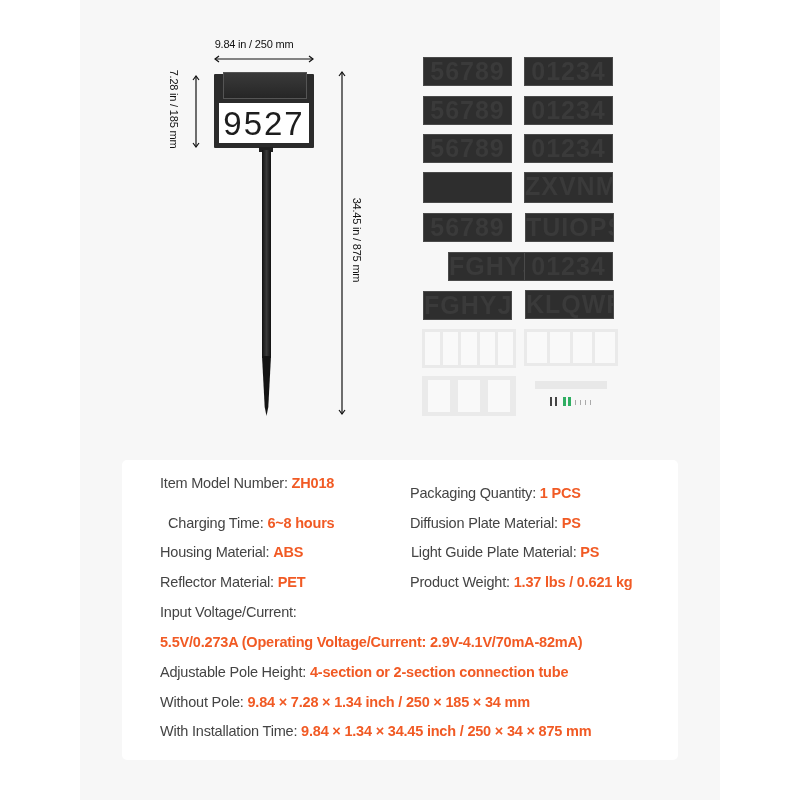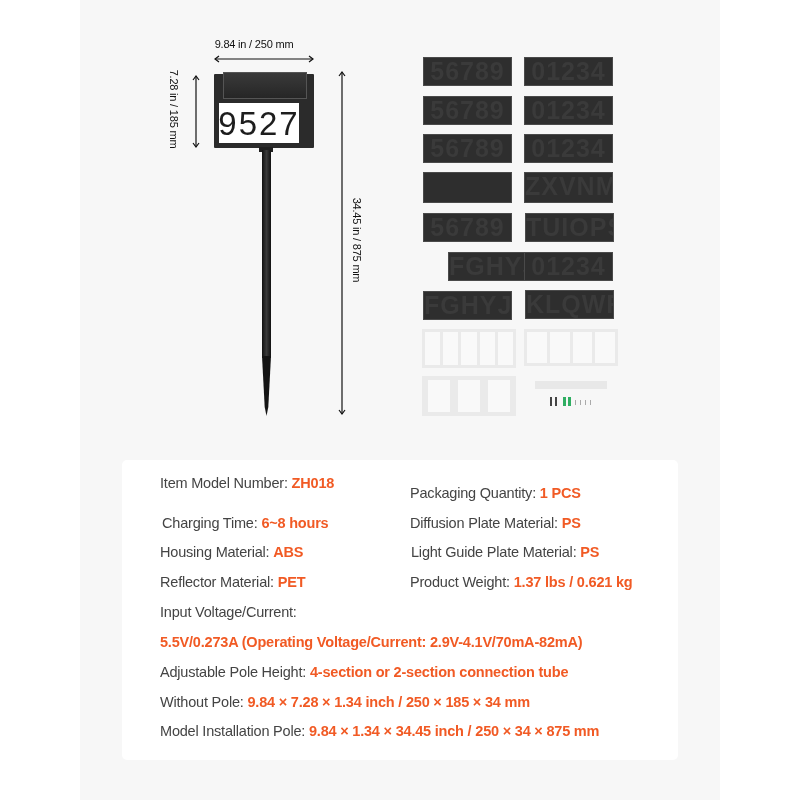--- a/index.html
+++ b/index.html
@@ -28,21 +28,21 @@
     .sign-body {
       left: 214px; top: 74px; width: 100px; height: 74px;
       background: #2b2b2b; border-radius: 1px;
     }
     .solar-panel {
       left: 223px; top: 72px; width: 82px; height: 25px;
       background: linear-gradient(180deg,#3a3a3a 0%,#262626 100%);
       border: 1px solid #555;
     }
     .number-plate {
-      left: 219px; top: 103px; width: 80px; height: 40px; background: #fff;
+      left: 219px; top: 103px; width: 90px; height: 40px; background: #fff;
       display: flex; align-items: center; justify-content: center;
       font-size: 33px; color: #1d1d1d; letter-spacing: 2px; line-height: 1;
     }
     .pole-cap { left: 259px; top: 147px; width: 14px; height: 5px; background: #1f1f1f; }
     .pole { left: 262px; top: 150px; width: 9px; height: 208px; background: linear-gradient(90deg,#111 0%,#3a3a3a 50%,#111 100%); }
     .stake {
       left: 262px; top: 356px; width: 9px; height: 60px;
       background: #141414;
       clip-path: polygon(0 0,100% 0,70% 85%,50% 100%,30% 85%);
     }
@@ -152,21 +152,21 @@
 <div class="screw small" style="left:575px"></div>
 <div class="screw small" style="left:580px"></div>
 <div class="screw small" style="left:585px"></div>
 <div class="screw small" style="left:590px"></div>
 
 <div class="abs card"></div>
 
 <div class="spec" style="left:160px;top:475px">
   <span>Item Model Number:</span> <span class="v">ZH018</span>
 </div>
-<div class="spec" style="left:162px;top:515px">
+<div class="spec" style="left:168px;top:515px">
   <span>Charging Time:</span> <span class="v">6~8 hours</span>
 </div>
 <div class="spec" style="left:160px;top:544px">
   <span>Housing Material:</span> <span class="v">ABS</span>
 </div>
 <div class="spec" style="left:160px;top:574px">
   <span>Reflector Material:</span> <span class="v">PET</span>
 </div>
 
 <div class="spec" style="left:410px;top:485px">
@@ -188,14 +188,14 @@
 <div class="spec" style="left:160px;top:634px">
   <span class="v">5.5V/0.273A (Operating Voltage/Current: 2.9V-4.1V/70mA-82mA)</span>
 </div>
 <div class="spec" style="left:160px;top:664px">
   <span>Adjustable Pole Height:</span> <span class="v">4-section or 2-section connection tube</span>
 </div>
 <div class="spec" style="left:160px;top:694px">
   <span>Without Pole:</span> <span class="v">9.84 × 7.28 × 1.34 inch / 250 × 185 × 34 mm</span>
 </div>
 <div class="spec" style="left:160px;top:723px">
-  <span>Model Installation Pole:</span> <span class="v">9.84 × 1.34 × 34.45 inch / 250 × 34 × 875 mm</span>
+  <span>With Installation Time:</span> <span class="v">9.84 × 1.34 × 34.45 inch / 250 × 34 × 875 mm</span>
 </div>
 
 </body></html>

